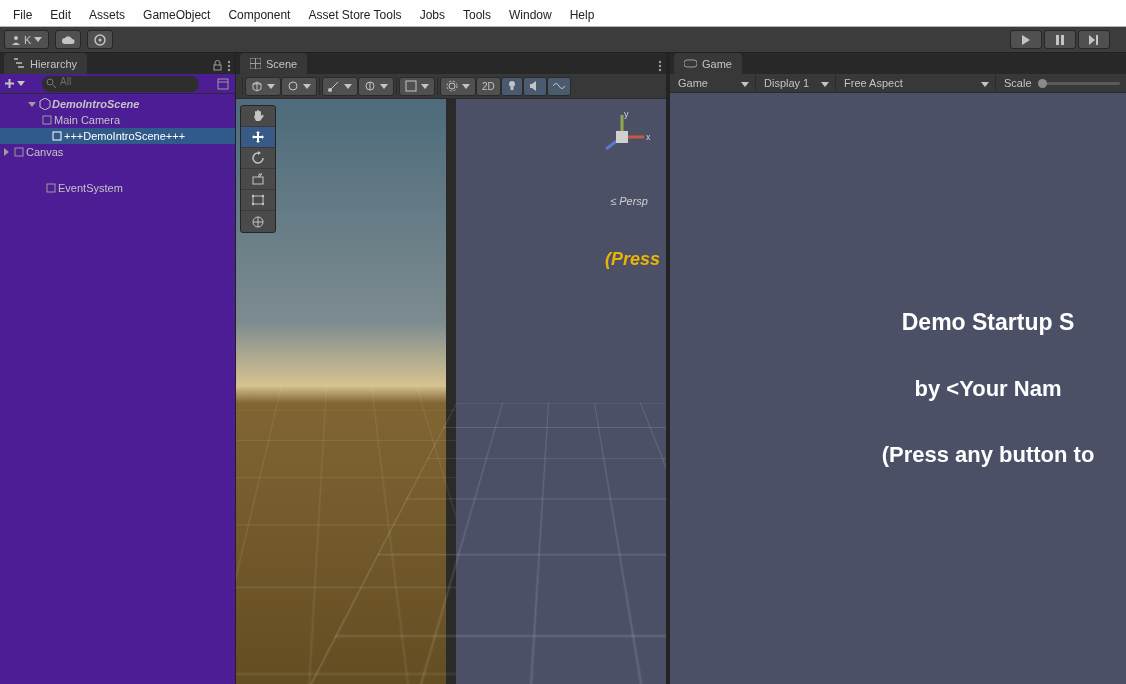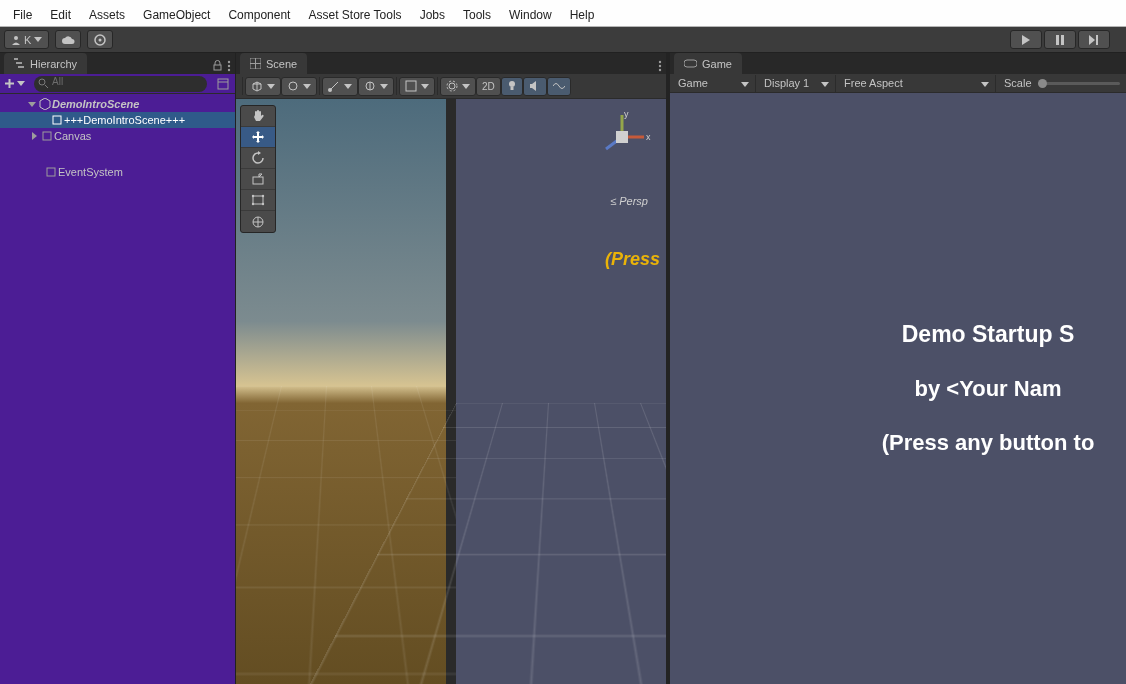--- a/index.html
+++ b/index.html
@@ -18,21 +18,21 @@
   
   .workspace { display:flex; height:calc(684px - 27px - 26px); }
   .panel-hierarchy { width:236px; background:#4c1d95; display:flex; flex-direction:column; border-right:1px solid #212121; }
   .panel-scene { flex:1; min-width:0; background:#383838; display:flex; flex-direction:column; border-right:4px solid #232323; }
   .panel-game { width:456px; background:#383838; display:flex; flex-direction:column; overflow:hidden; }
   
   .tab-row { height:21px; display:flex; align-items:flex-end; padding-left:4px; background:#282828; }
   .tab { height:21px; display:flex; align-items:center; gap:5px; padding:0 10px; background:#383838; border-radius:4px 4px 0 0; font-size:11px; color:#c4c4c4; }
   .tab-row .tabright { margin-left:auto; display:flex; gap:4px; padding-right:4px; padding-bottom:2px; }
   
-  .h-tools { height:20px; display:flex; align-items:center; gap:8px; padding:0 4px; border-bottom:1px solid #2b2b2b; }
+  .h-tools { height:20px; display:flex; align-items:center; gap:16px; padding:0 4px; border-bottom:1px solid #2b2b2b; }
   .h-plus { width:22px; height:16px; display:flex; align-items:center; justify-content:center; }
   .h-search { flex:1; height:16px; background:#2e2e2e; border-radius:8px; color:#6d6d6d; font-size:10px; padding:0 6px 0 18px; position:relative; }
   .h-search svg { position:absolute; left:4px; top:2px; }
   .h-collapse { width:16px; height:16px; display:flex; align-items:center; justify-content:center; }
   .tree { padding-top:2px; }
   .tree-item { display:flex; align-items:center; height:16px; font-size:11px; color:#c4c4c4; padding-right:4px; }
   .tree-item.sel { background:#2f5a8a; color:#fff; }
   .tree-item .arrow { width:12px; display:flex; justify-content:center; }
   .tree-item .ico { width:14px; display:flex; justify-content:center; }
   
@@ -59,21 +59,21 @@
   .press-text { position:absolute; right:6px; top:150px; color:#eab308; font-style:italic; font-weight:bold; font-size:18px; }
   
   .toolstrip { position:absolute; left:4px; top:6px; width:36px; background:#4a4a4a; border:1px solid #262626; border-radius:3px; display:flex; flex-direction:column; }
   .toolstrip .tbt { height:21px; display:flex; align-items:center; justify-content:center; border-bottom:1px solid #3a3a3a; }
   .toolstrip .tbt:last-child { border-bottom:none; }
   .toolstrip .tbt.active { background:#385a86; }
   
   .game-toolbar { height:19px; display:flex; align-items:center; gap:2px; background:#383838; border-bottom:1px solid #2b2b2b; font-size:11px; padding-left:2px; }
   .game-toolbar .dd { display:flex; align-items:center; gap:4px; padding:0 6px; height:17px; border-right:1px solid #2b2b2b; }
   .game-toolbar .dd .car { margin-left:auto; }
-  .game-view { flex:1; background:#4c5067; position:relative; overflow:hidden; display:flex; flex-direction:column; align-items:center; justify-content:center; gap:28px; }
+  .game-view { flex:1; background:#4c5067; position:relative; overflow:hidden; display:flex; flex-direction:column; align-items:center; justify-content:center; gap:40px; }
   .game-view .title { color:#fff; font-weight:bold; font-size:23px; white-space:nowrap; }
   .game-view .by { color:#fff; font-weight:bold; font-size:22px; white-space:nowrap; }
   .game-view .press { color:#fff; font-weight:bold; font-size:22px; white-space:nowrap; }
   .game-view > div { transform:translateX(90px); }
   
   .caret { width:0;height:0;border-left:4px solid transparent;border-right:4px solid transparent;border-top:5px solid #c4c4c4; display:inline-block;}
   .caret-r { width:0;height:0;border-top:4px solid transparent;border-bottom:4px solid transparent;border-left:5px solid #9d9d9d; display:inline-block;}
   .caret-d { width:0;height:0;border-left:4px solid transparent;border-right:4px solid transparent;border-top:5px solid #9d9d9d; display:inline-block;}
 </style>
 </head>
@@ -186,29 +186,37 @@
         <span class="arrow">
             <span class="caret-d"></span>
           </span>
         <span class="ico">
           <svg width="12" height="12" viewBox="0 0 12 12">
               <path d="M6 0 L11 3 L11 9 L6 12 L1 9 L1 3Z" fill="none" stroke="#c4c4c4"></path>
             </svg>
         </span>
         <span style="font-weight:bold">DemoIntroScene</span>
       </div>
+      <div class="tree-item" style="padding-left:40px;">
+        <span class="ico">
+            <svg width="12" height="12" viewBox="0 0 12 12">
+              <rect x="2" y="2" width="8" height="8" fill="none" stroke="#9c9c9c"></rect>
+            </svg>
+          </span>
+        <span>Main Camera</span>
+      </div>
       <div class="tree-item sel" style="padding-left:50px;">
         <span class="ico">
             <svg width="12" height="12" viewBox="0 0 12 12">
               <rect x="2" y="2" width="8" height="8" fill="none" stroke="#fff"></rect>
             </svg>
           </span>
         <span>+++DemoIntroScene+++</span>
       </div>
-      <div class="tree-item" style="padding-left:28px;">
+      <div class="tree-item" style="">
         <span class="arrow">
             <span class="caret-r"></span>
           </span>
         <span class="ico">
             <svg width="12" height="12" viewBox="0 0 12 12">
               <rect x="2" y="2" width="8" height="8" fill="none" stroke="#9c9c9c"></rect>
             </svg>
           </span>
         <span>Canvas</span>
       </div>

